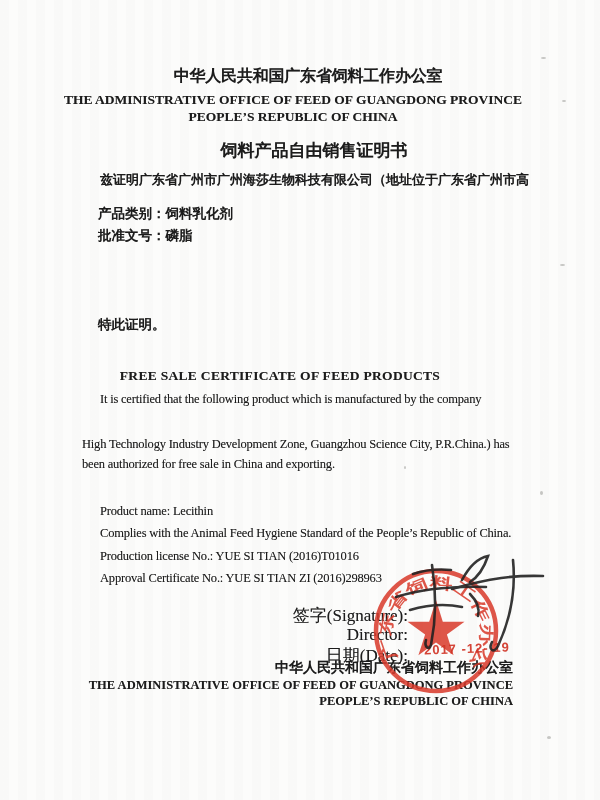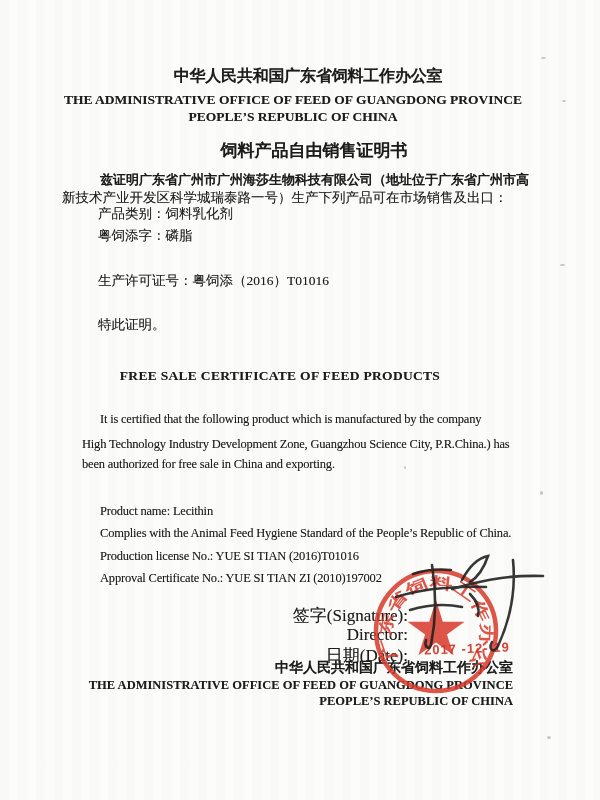--- a/index.html
+++ b/index.html
@@ -16,25 +16,25 @@
   .line{position:absolute;white-space:nowrap;text-shadow:0 0 0.4px rgba(0,0,0,0.35);}
   .centered{left:0;right:0;text-align:center;}
   
   .zh-title{top:66px;font-size:16px;font-weight:bold;letter-spacing:-0.2px;transform:translateX(8px);}
   .en-header1{top:92px;font-size:13.5px;font-weight:bold;transform:translateX(-7px);}
   .en-header2{top:109px;font-size:13.5px;font-weight:bold;transform:translateX(-7px);}
   .zh-subtitle{top:139px;font-size:17px;font-weight:bold;transform:translateX(14px);}
   
   .zh-p1{top:171px;left:100px;font-size:13px;font-weight:bold;}
   .zh-p2{top:189px;left:62px;font-size:13.5px;}
-  .zh-item{left:98px;font-size:13.5px;}
+  .zh-item{left:98px;font-size:13.5px;font-weight:bold;}
   
   .en-heading{top:368px;font-size:13.5px;font-weight:bold;letter-spacing:0.3px;transform:translateX(-20px);}
   .en-pline{left:82px;font-size:12.5px;letter-spacing:-0.2px;}
-  .en-pline.indent{left:100px;margin-top:20px;}
+  .en-pline.indent{left:100px;}
   .en-item{left:100px;font-size:12.5px;letter-spacing:-0.2px;}
   
   .sig-line{right:192px;text-align:right;font-size:17px;}
   
   .foot-zh{right:87px;top:659px;font-size:14px;font-weight:600;}
   .foot-en1{right:87px;top:678px;font-size:12.5px;font-weight:bold;}
   .foot-en2{right:87px;top:694px;font-size:12.5px;font-weight:bold;}
   
   .stamp{position:absolute;left:371px;top:566px;width:130px;height:130px;opacity:0.9;}
   .date-chop{
@@ -51,37 +51,35 @@
 <body>
 
 <div class="page">
 
   <div class="line centered zh-title">中华人民共和国广东省饲料工作办公室</div>
   <div class="line centered en-header1">THE ADMINISTRATIVE OFFICE OF FEED OF GUANGDONG PROVINCE</div>
   <div class="line centered en-header2">PEOPLE’S REPUBLIC OF CHINA</div>
   <div class="line centered zh-subtitle">饲料产品自由销售证明书</div>
 
   <div class="line zh-p1">兹证明广东省广州市广州海莎生物科技有限公司（地址位于广东省广州市高</div>
-  <div class="line zh-p2">新技术产业开发区科学城瑞泰路一号）生产下列产品可在市场销售及出口：</div>
 
   <div class="line zh-item" style="top:205px">产品类别：饲料乳化剂</div>
-  <div class="line zh-item" style="top:227px">粤饲添字：磷脂</div>
-  <div class="line zh-item" style="top:272px">生产许可证号：粤饲添（2016）T01016</div>
+  <div class="line zh-item" style="top:227px">批准文号：磷脂</div>
   <div class="line zh-item" style="top:316px">特此证明。</div>
 
   <div class="line centered en-heading">FREE SALE CERTIFICATE OF FEED PRODUCTS</div>
 
   <div class="line en-pline indent" style="top:392px">It is certified that the following product which is manufactured by the company</div>
   <div class="line en-pline" style="top:437px">High Technology Industry Development Zone, Guangzhou Science City, P.R.China.) has</div>
   <div class="line en-pline" style="top:457px">been authorized for free sale in China and exporting.</div>
 
   <div class="line en-item" style="top:504px">Product name: Lecithin</div>
   <div class="line en-item" style="top:526px">Complies with the Animal Feed Hygiene Standard of the People’s Republic of China.</div>
   <div class="line en-item" style="top:549px">Production license No.: YUE SI TIAN (2016)T01016</div>
-  <div class="line en-item" style="top:571px">Approval Certificate No.: YUE SI TIAN ZI (2010)197002</div>
+  <div class="line en-item" style="top:571px">Approval Certificate No.: YUE SI TIAN ZI (2016)298963</div>
 
   <div class="line sig-line" style="top:604px">签字(Signature):</div>
   <div class="line sig-line" style="top:625px">Director:</div>
   <div class="line sig-line" style="top:644px">日期(Date):</div>
 
   <div class="line foot-zh">中华人民共和国广东省饲料工作办公室</div>
   <div class="line foot-en1">THE ADMINISTRATIVE OFFICE OF FEED OF GUANGDONG PROVINCE</div>
   <div class="line foot-en2">PEOPLE’S REPUBLIC OF CHINA</div>
 
   <svg class="stamp" viewBox="0 0 130 130">

